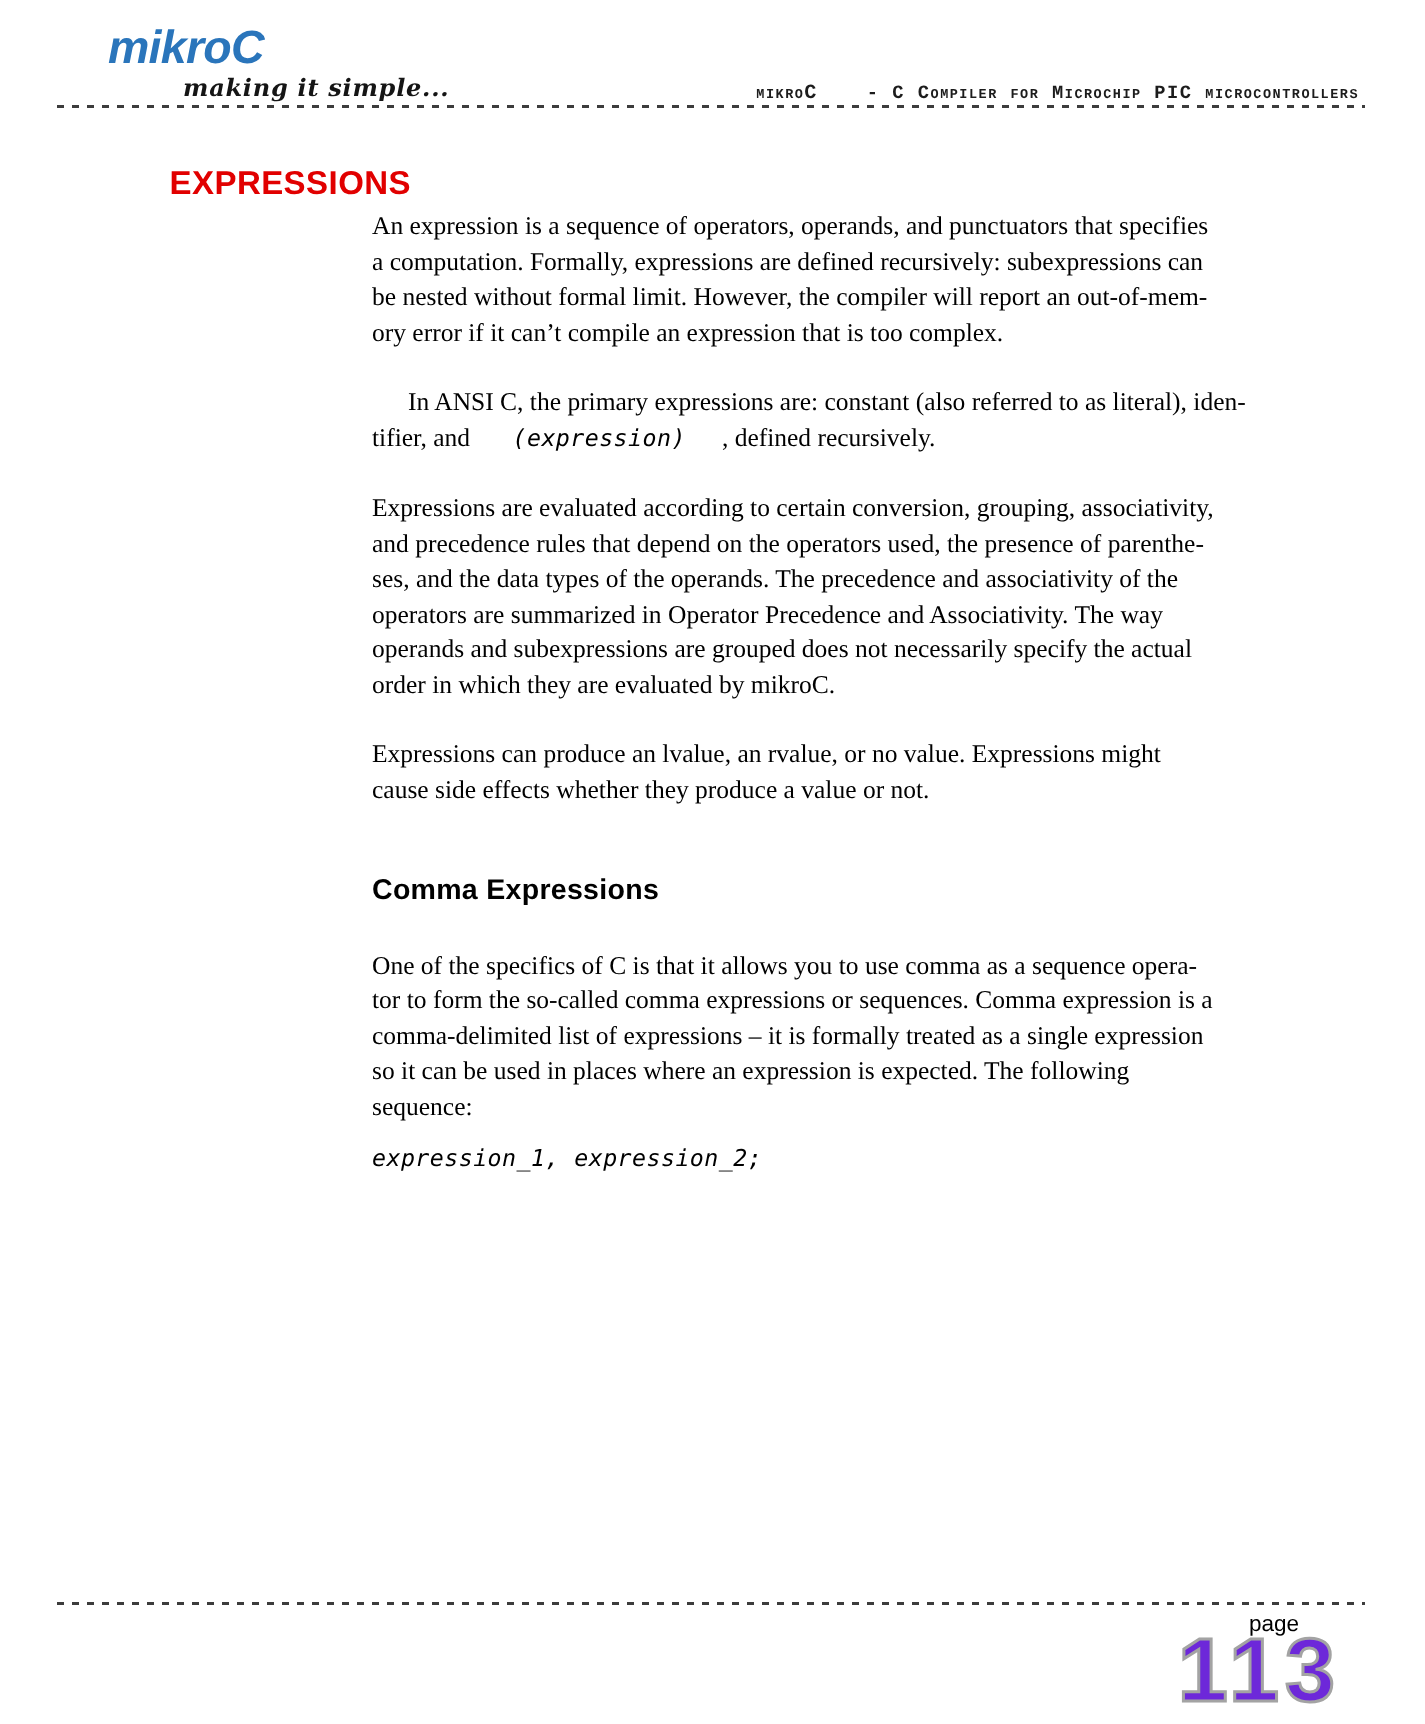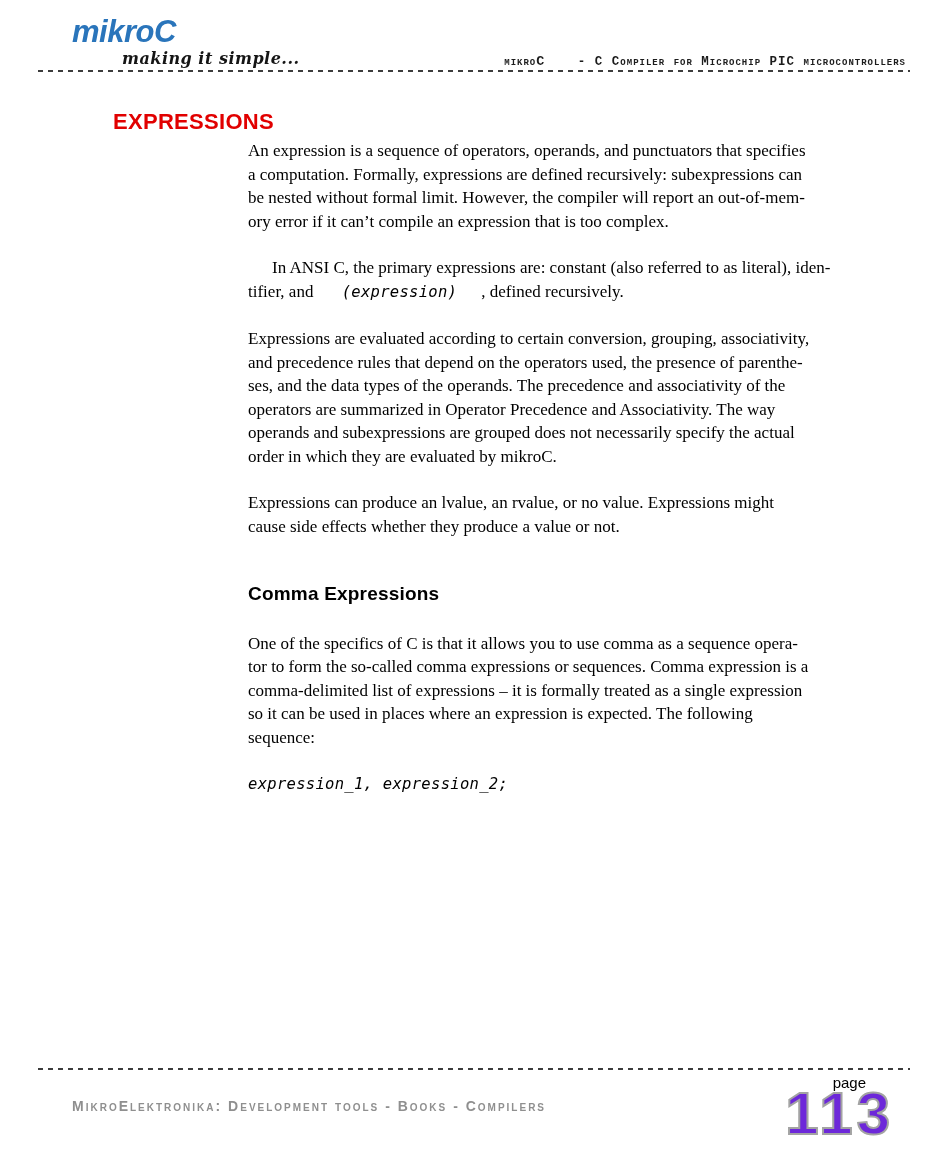--- a/index.html
+++ b/index.html
@@ -73,21 +73,21 @@
     left: 200px; top: 139px;
     width: 668px;
     font-size: 17px;
     line-height: 23.5px;
     color: #000;
   }
   .content p {
     margin: 0 0 23px 0;
     white-space: pre-line;
   }
-  .content p.pre-code { margin-bottom: 24px; }
+  .content p.pre-code { margin-bottom: 12px; }
   .content p.code-line { margin-bottom: 37px; }
   .h2 {
     margin: 44px 0 26px 0;
     font-family: "Liberation Sans", sans-serif;
     font-weight: bold;
     font-size: 19px;
     letter-spacing: 0.2px;
     color: #000;
     white-space: normal;
   }
@@ -169,16 +169,15 @@
 comma-delimited list of expressions – it is formally treated as a single expression
 so it can be used in places where an expression is expected. The following
 sequence:</p>
 
     <p class="code-line code">expression_1, expression_2;</p>
 
   </div>
 
   <div class="rule rule-bottom"></div>
   <div class="page-label">page</div>
-  <div class="company">MikroElektronika: Development tools - Books - Compilers</div>
   <div class="page-number">113</div>
 
 </div>
 
 </body></html>

